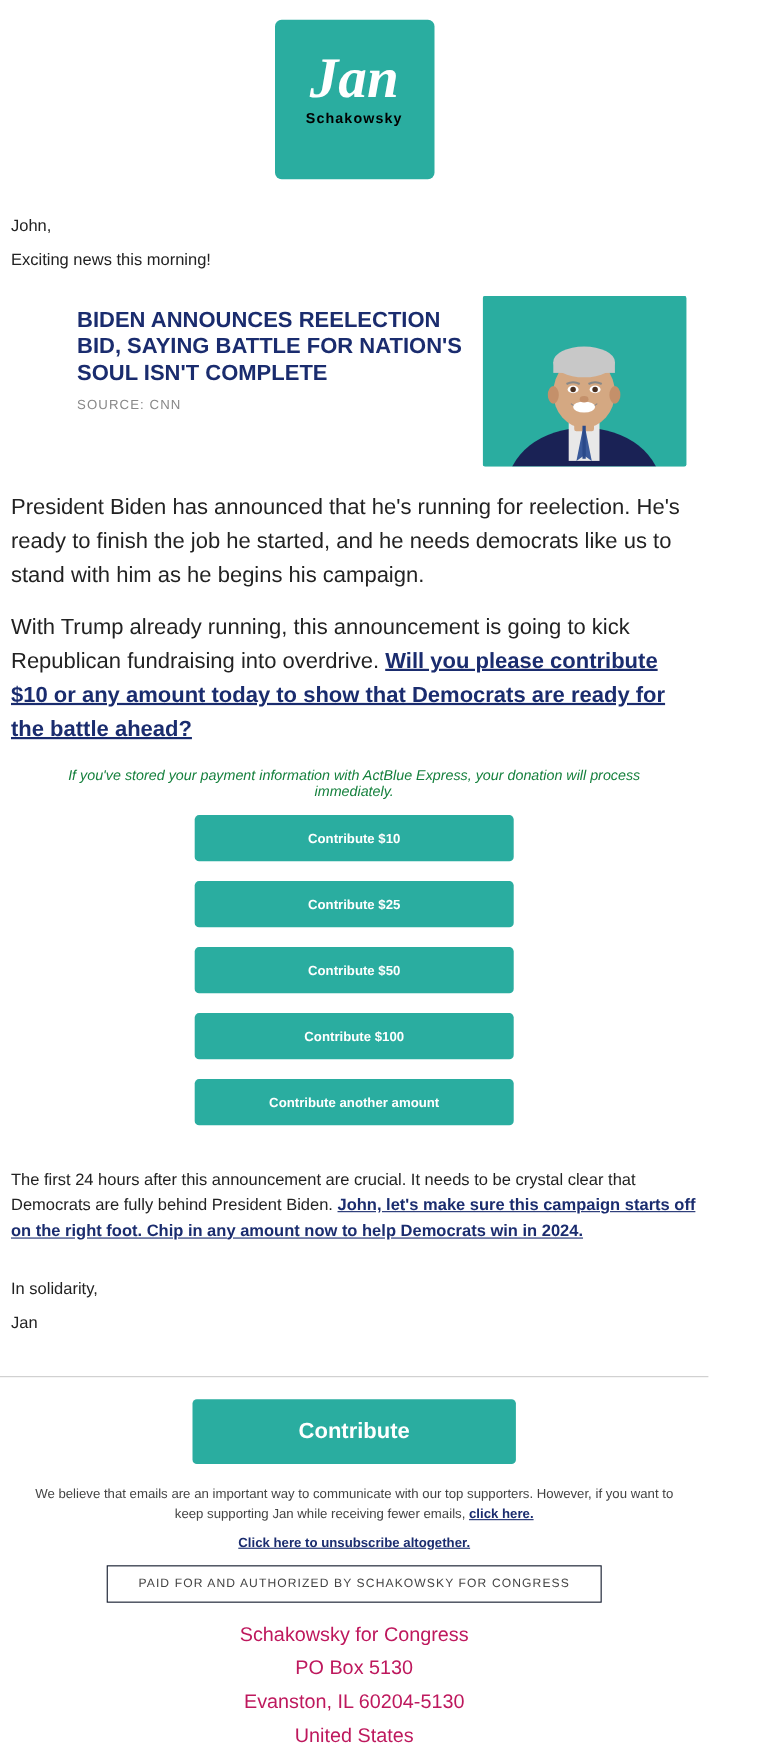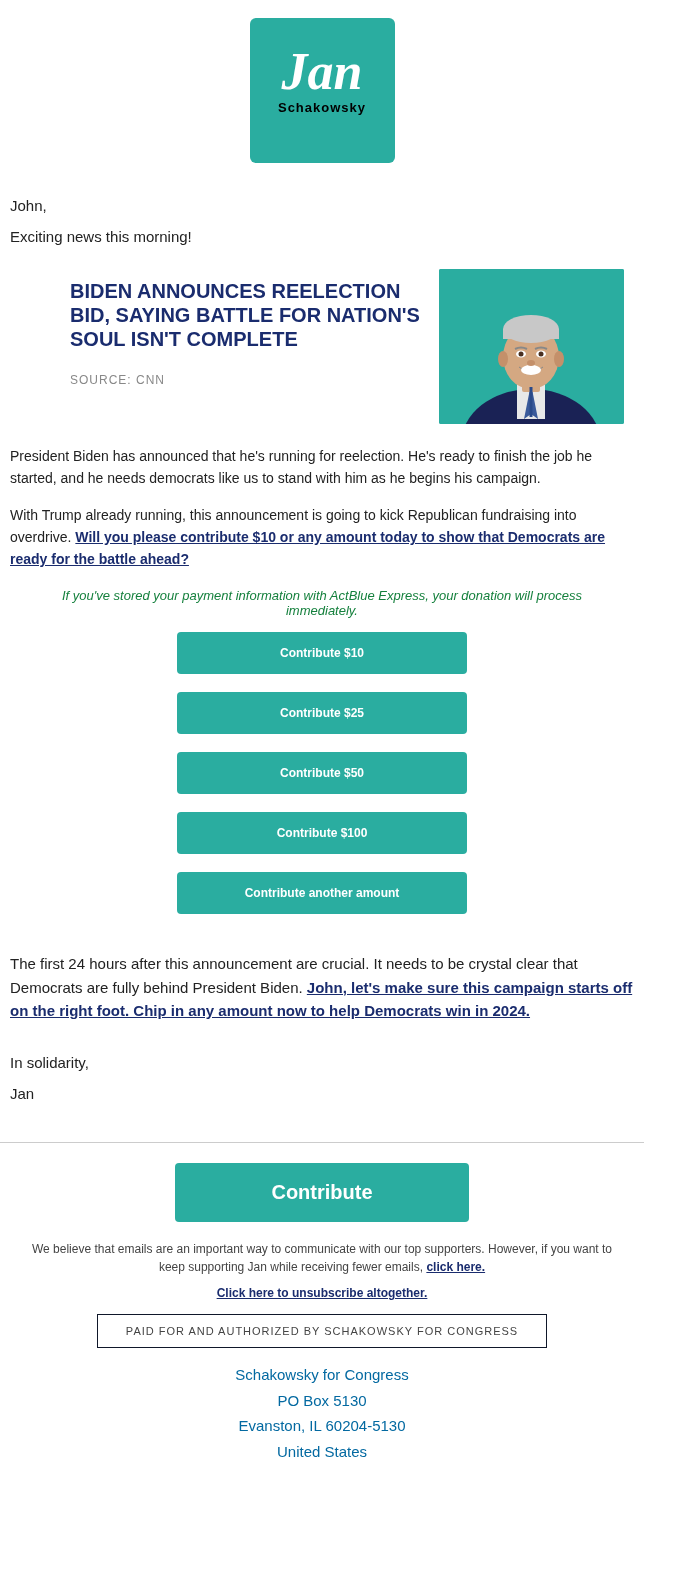--- a/index.html
+++ b/index.html
@@ -73,21 +73,21 @@
       flex: 1;
       padding-right: 14px;
       padding-top: 10px;
     }
     .news-headline {
       font-size: 20px;
       font-weight: 900;
       color: #1a2c6e;
       line-height: 1.2;
       text-transform: uppercase;
-      margin-bottom: 22px;
+      margin-bottom: 10px;
     }
     .news-source {
       font-size: 12px;
       color: #888;
       letter-spacing: 1px;
       text-transform: uppercase;
     }
     .news-image {
       width: 185px;
       height: 155px;
@@ -100,21 +100,21 @@
       position: relative;
       border-radius: 2px;
     }
     
     .biden-portrait {
       width: 100%;
       height: 100%;
     }
     
     .para {
-      font-size: 14px;
+      font-size: 20px;
       line-height: 1.55;
       margin-bottom: 16px;
     }
     .para a, .link-text {
       color: #1a2c6e;
       font-weight: 700;
       text-decoration: underline;
     }
     
     .actblue-note {
@@ -204,22 +204,22 @@
       border: 1px solid #0f172a;
       display: inline-block;
       padding: 10px 28px;
       font-size: 11px;
       letter-spacing: 1px;
       text-transform: uppercase;
       color: #444;
       margin-bottom: 14px;
     }
     .footer-address {
-      font-size: 15px;
-      color: #0369a1;
+      font-size: 18px;
+      color: #be185d;
       line-height: 1.7;
     }
   </style>
 </head>
 <body>
 
 <div class="email-wrapper">
 
   <div class="header">
     <div class="logo-box">

